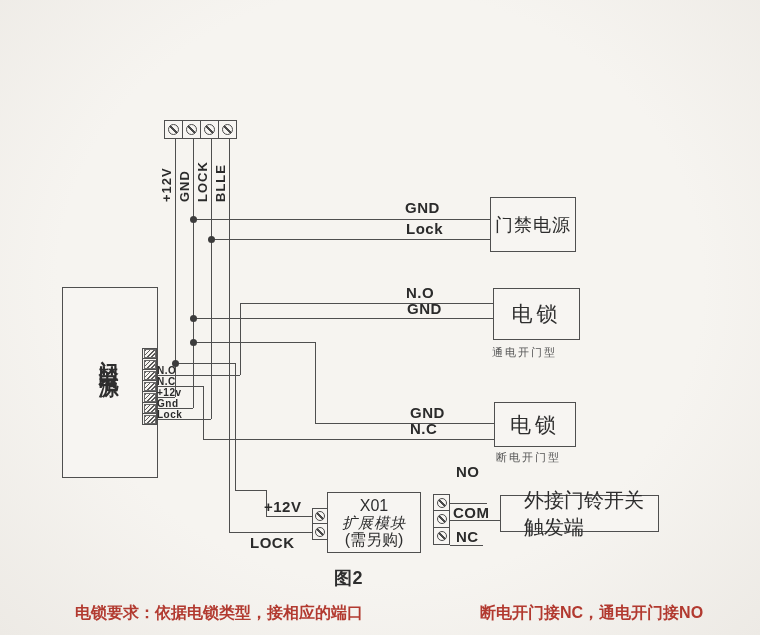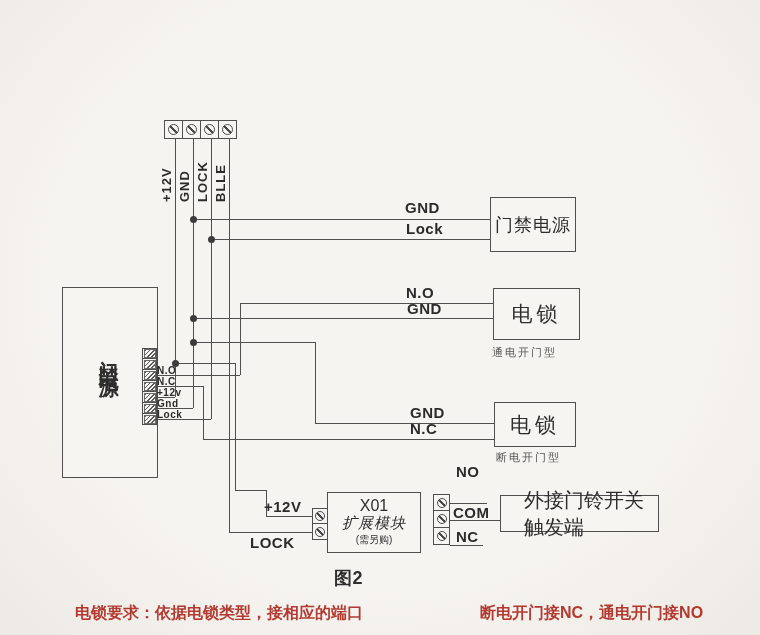--- a/index.html
+++ b/index.html
@@ -133,21 +133,21 @@
   <div class="caption" style="left:492px;top:345px;">通电开门型</div>
 
   <div class="box" style="left:494px;top:402px;width:82px;height:45px;">
     <span style="font-size:21px;letter-spacing:4px;">电锁</span>
   </div>
   <div class="caption" style="left:496px;top:450px;text-align:right;">断电开门型</div>
 
   <div class="box" style="left:327px;top:492px;width:94px;height:61px;flex-direction:column;line-height:17px;">
     <span style="font-size:16px;">X01</span>
     <span style="font-size:15px;letter-spacing:1px;font-style:italic;">扩展模块</span>
-    <span style="font-size:10px;">(需另购)</span>
+    <span style="font-size:16px;">(需另购)</span>
   </div>
 
   <div class="colcells" style="left:312px;top:508px;">
     <span class="cell" style="width:16px;height:16px;">
         <i class="screw" style="width:10px;height:10px;"></i>
       </span>
     <span class="cell" style="width:16px;height:16px;">
         <i class="screw" style="width:10px;height:10px;"></i>
       </span>
   </div>

